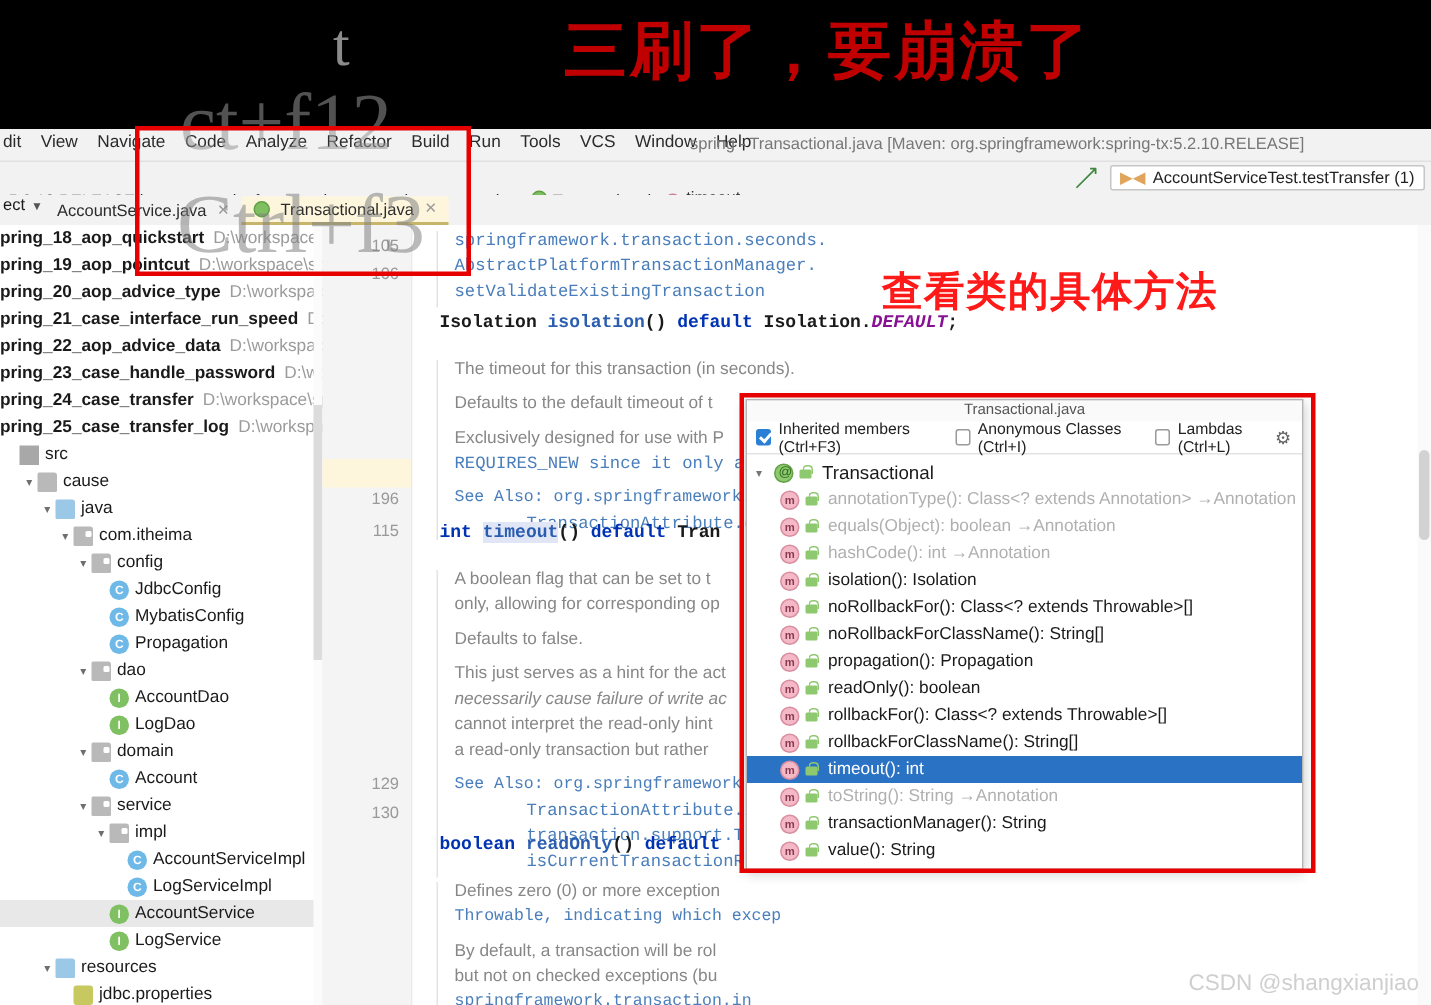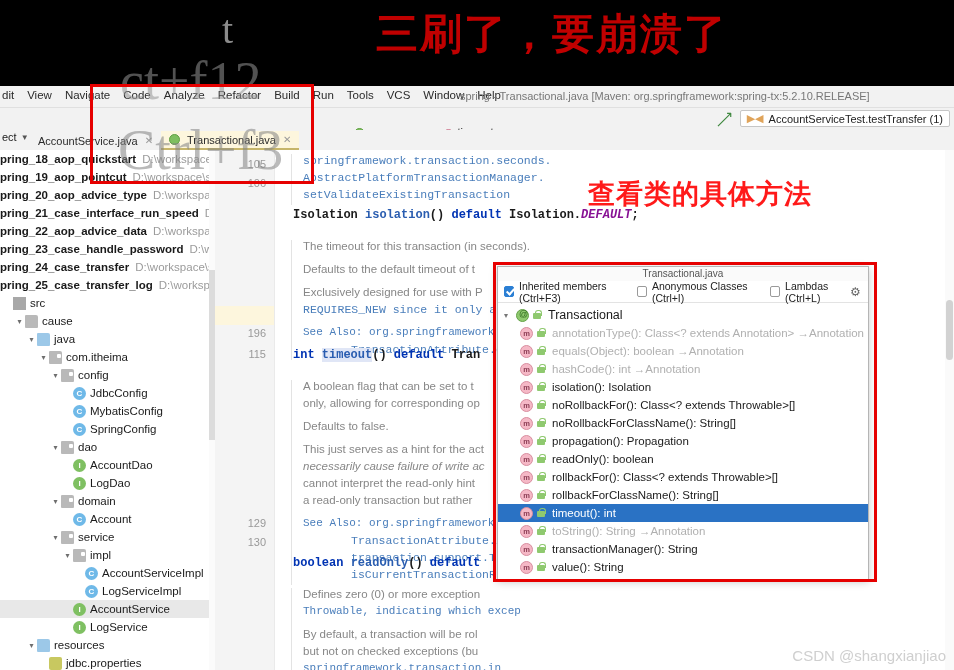--- a/index.html
+++ b/index.html
@@ -307,21 +307,21 @@
               <span class="nm">JdbcConfig</span>
             </div>
             <div class="row" style="padding-left: 62px;">
               <span class="tw"></span>
               <span class="ic ic-c">C</span>
               <span class="nm">MybatisConfig</span>
             </div>
             <div class="row" style="padding-left: 62px;">
               <span class="tw"></span>
               <span class="ic ic-c">C</span>
-              <span class="nm">SpringConfig</span>
+              <span class="nm">Propagation</span>
             </div>
             <div class="row" style="padding-left: 50px;">
               <span class="tw">▾</span>
               <span class="ic ic-folder pkg"></span>
               <span class="nm">dao</span>
             </div>
             <div class="row" style="padding-left: 62px;">
               <span class="tw"></span>
               <span class="ic ic-i">I</span>
               <span class="nm">AccountDao</span>

